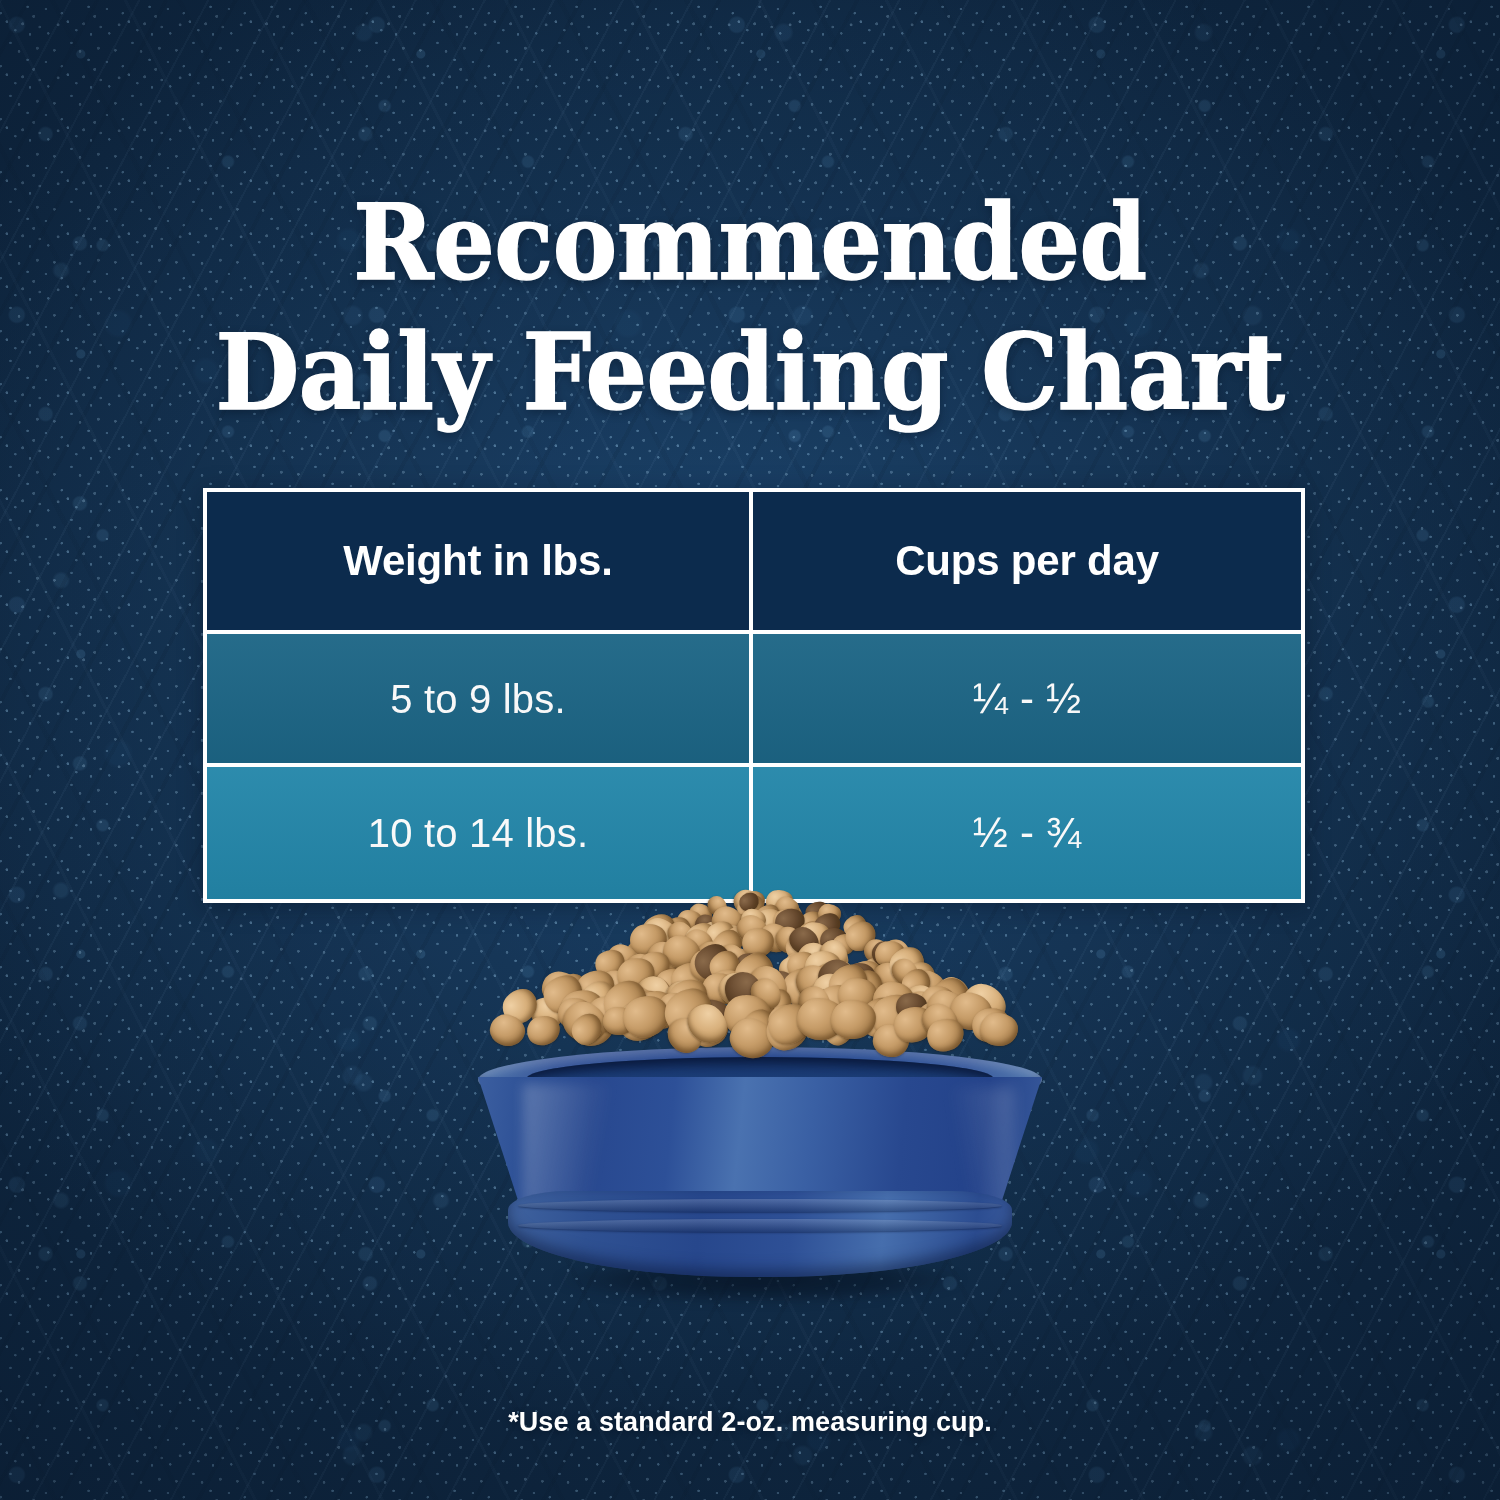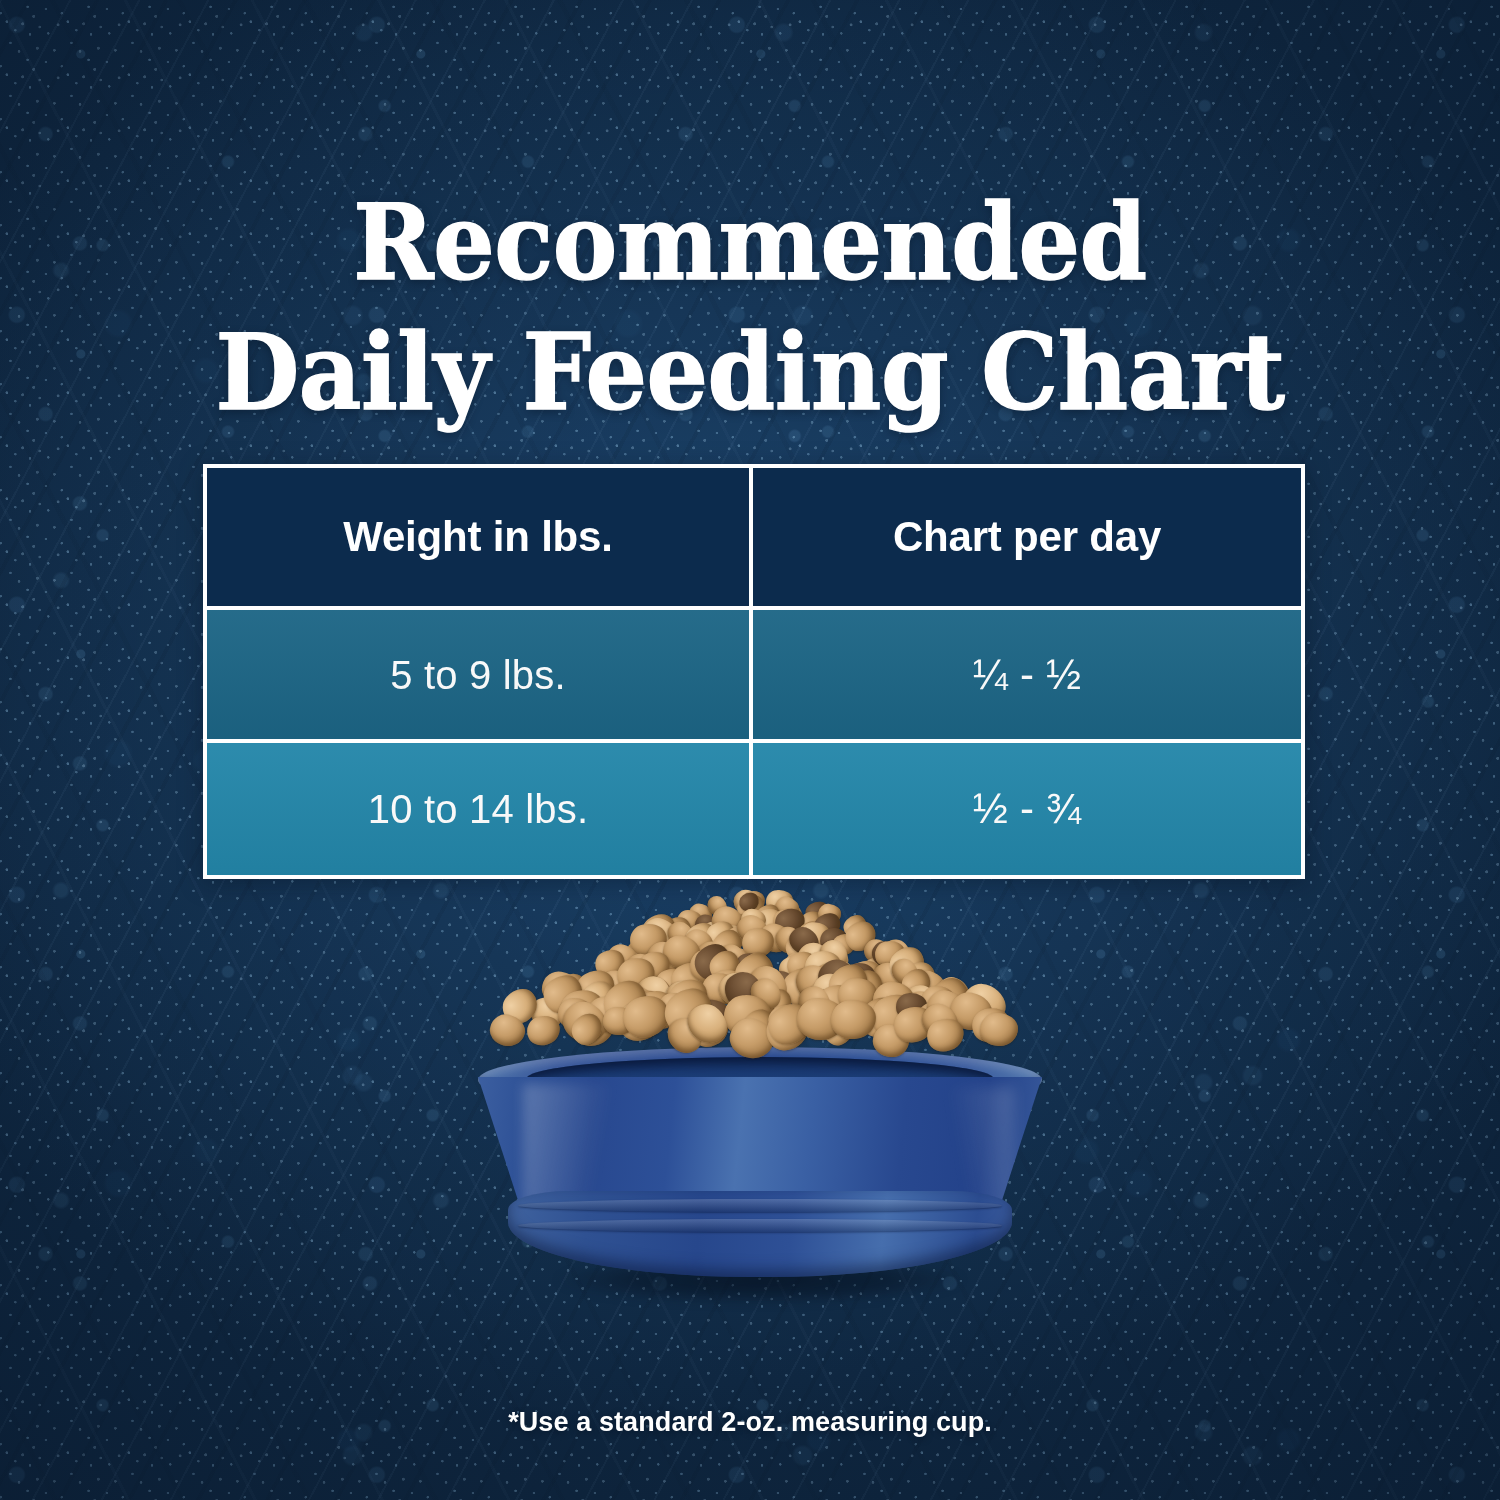--- a/index.html
+++ b/index.html
@@ -99,21 +99,21 @@
     transform:scaleX(.93);
     text-shadow:0 3px 10px rgba(4,16,32,.45);
     -webkit-text-stroke:1.5px #ffffff;
     user-select:none;
   }
   #title .tline { display:block; white-space:nowrap; }
 
   
   #chart-table {
     position:absolute;
-    left:203px; top:464px;
+    left:203px; top:488px;
     width:1102px; height:415px;
     background:#ffffff;
     box-shadow:0 4px 22px rgba(4,14,28,.35);
   }
   .trow { display:flex; width:100%; }
   .trow.header { height:142px; }
   .trow.body1  { height:133px; }
   .trow.body2  { height:140px; }
 
   .tcell {
@@ -279,21 +279,21 @@
   <span class="tline">Daily Feeding Chart</span>
 </h1>
 
 <div id="chart-table">
 
   <div class="trow header">
     <div class="tcell c-weight">
       <span class="txt">Weight in lbs.</span>
     </div>
     <div class="tcell c-cups">
-      <span class="txt">Chart per day</span>
+      <span class="txt">Cups per day</span>
     </div>
   </div>
 
   <div class="trow body1">
     <div class="tcell c-weight">
       <span class="txt">5 to 9 lbs.</span>
     </div>
     <div class="tcell c-cups">
       <span class="txt">¼ - ½</span>
     </div>

